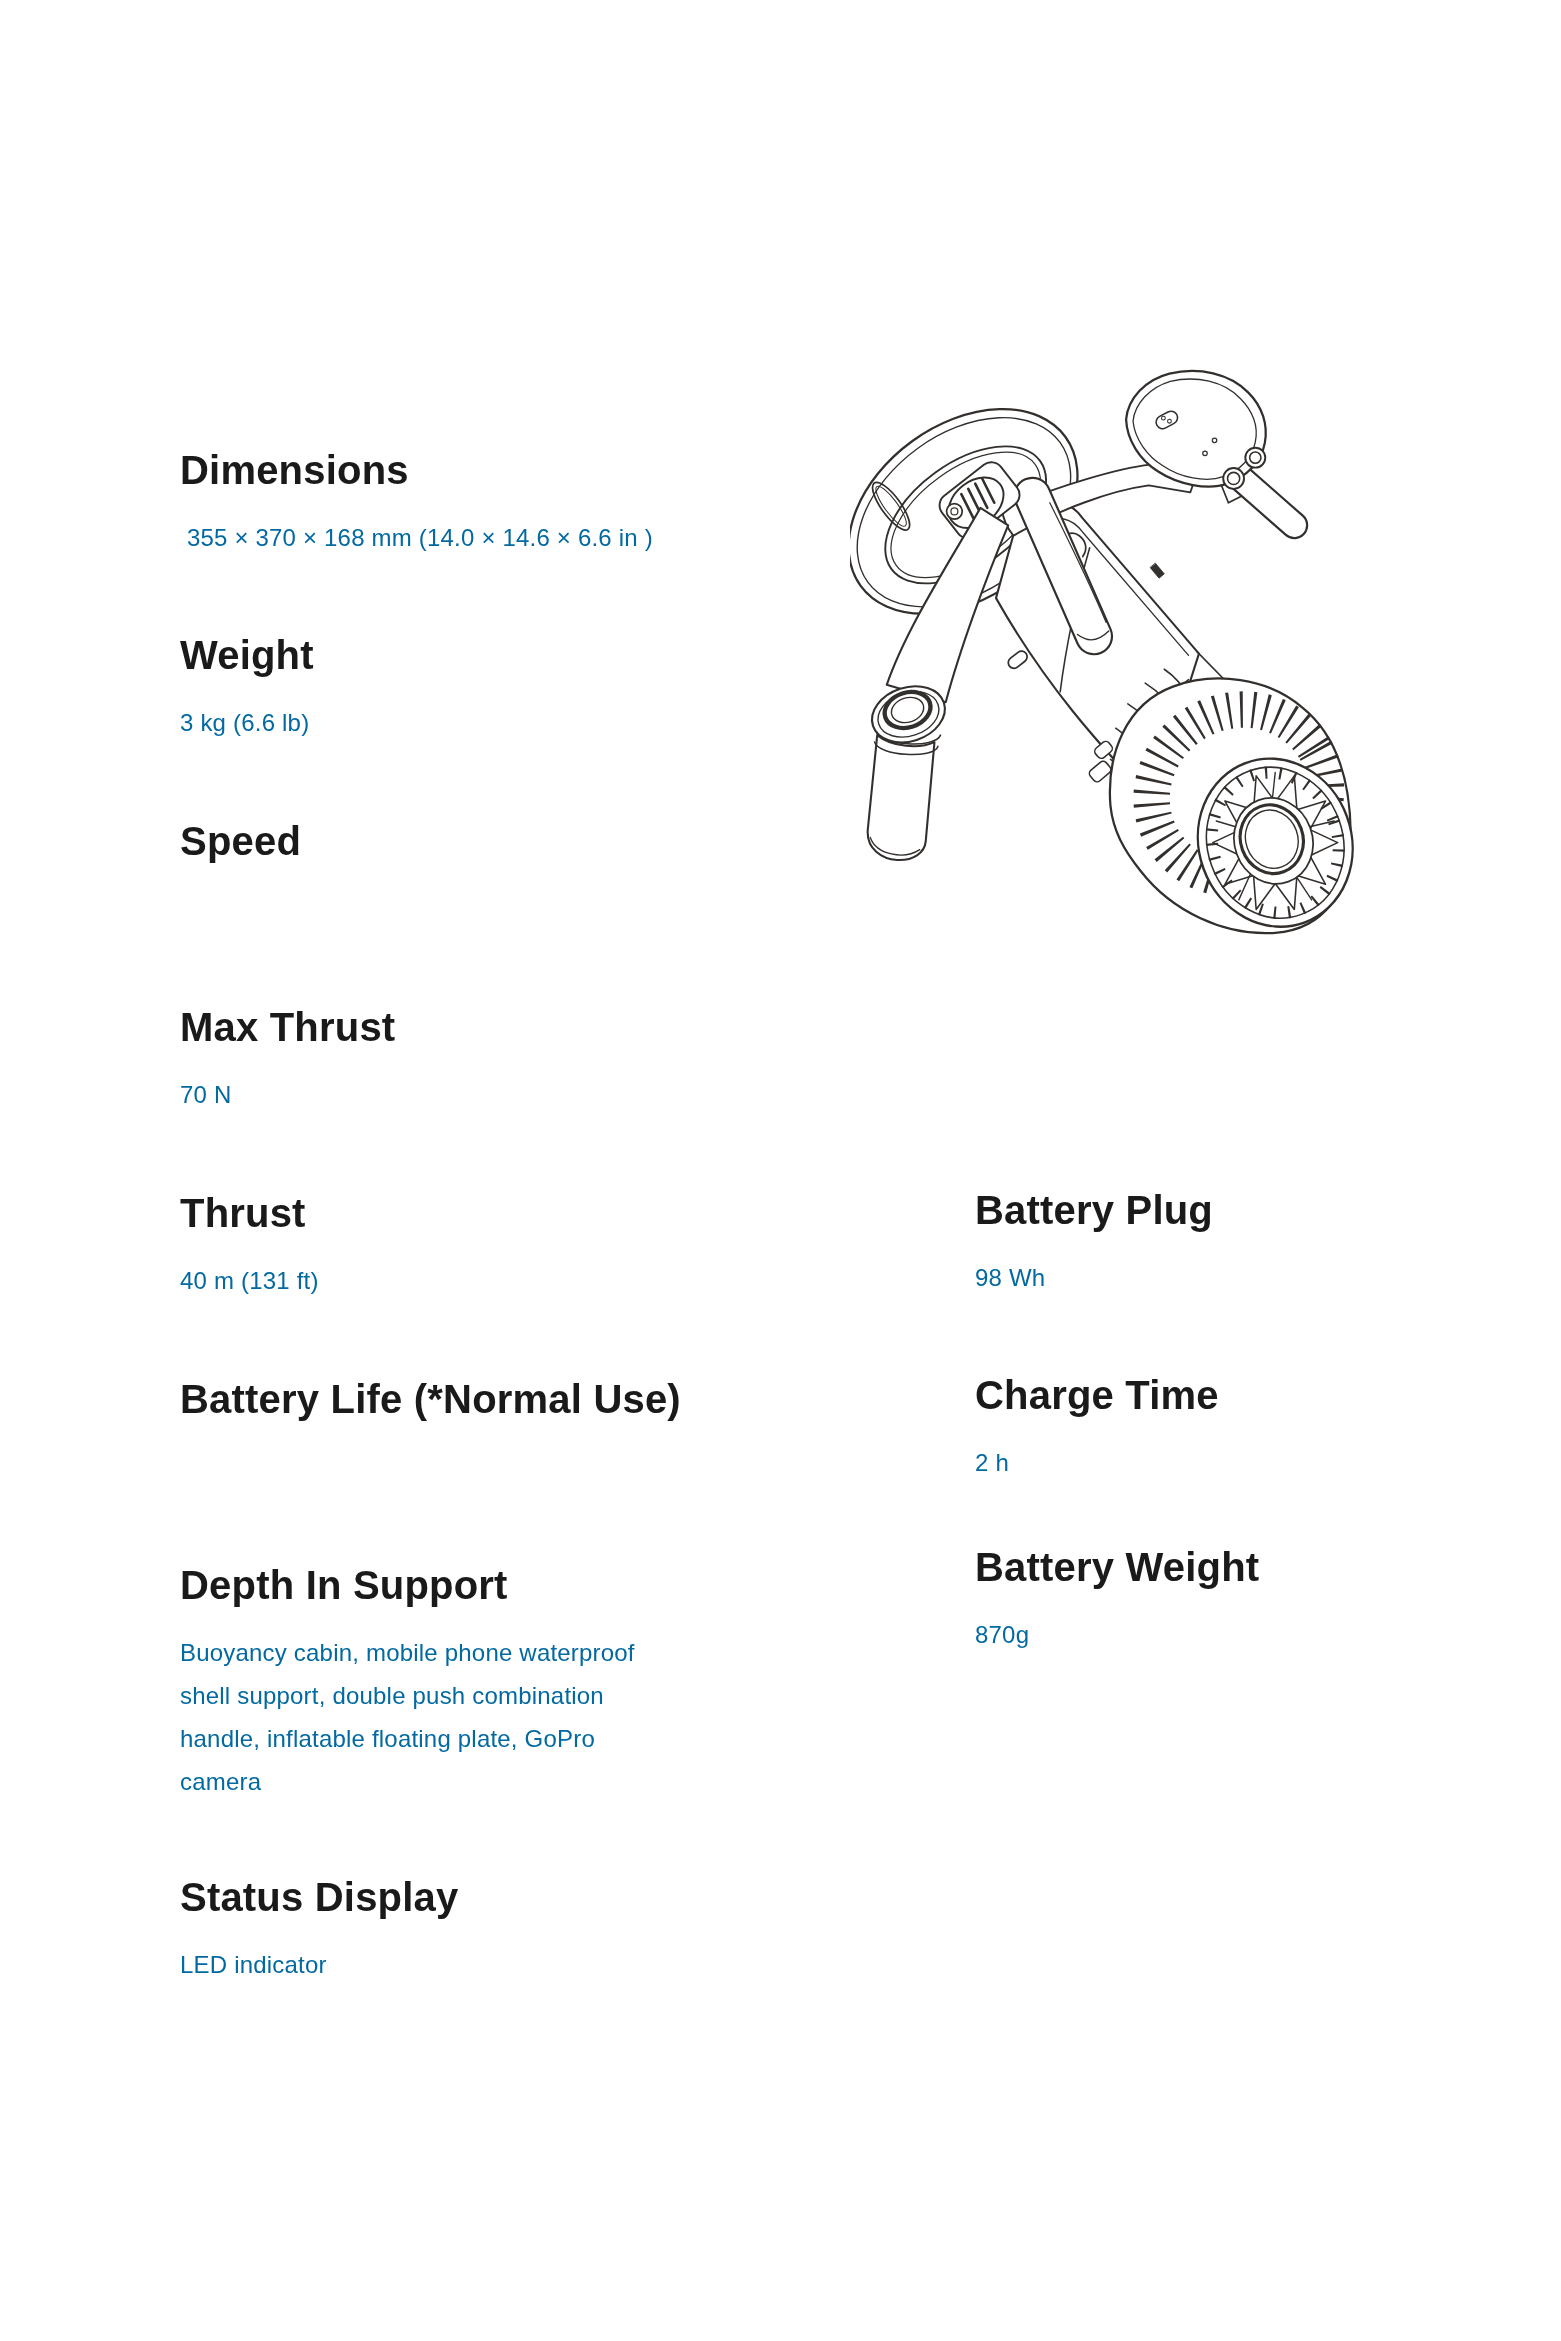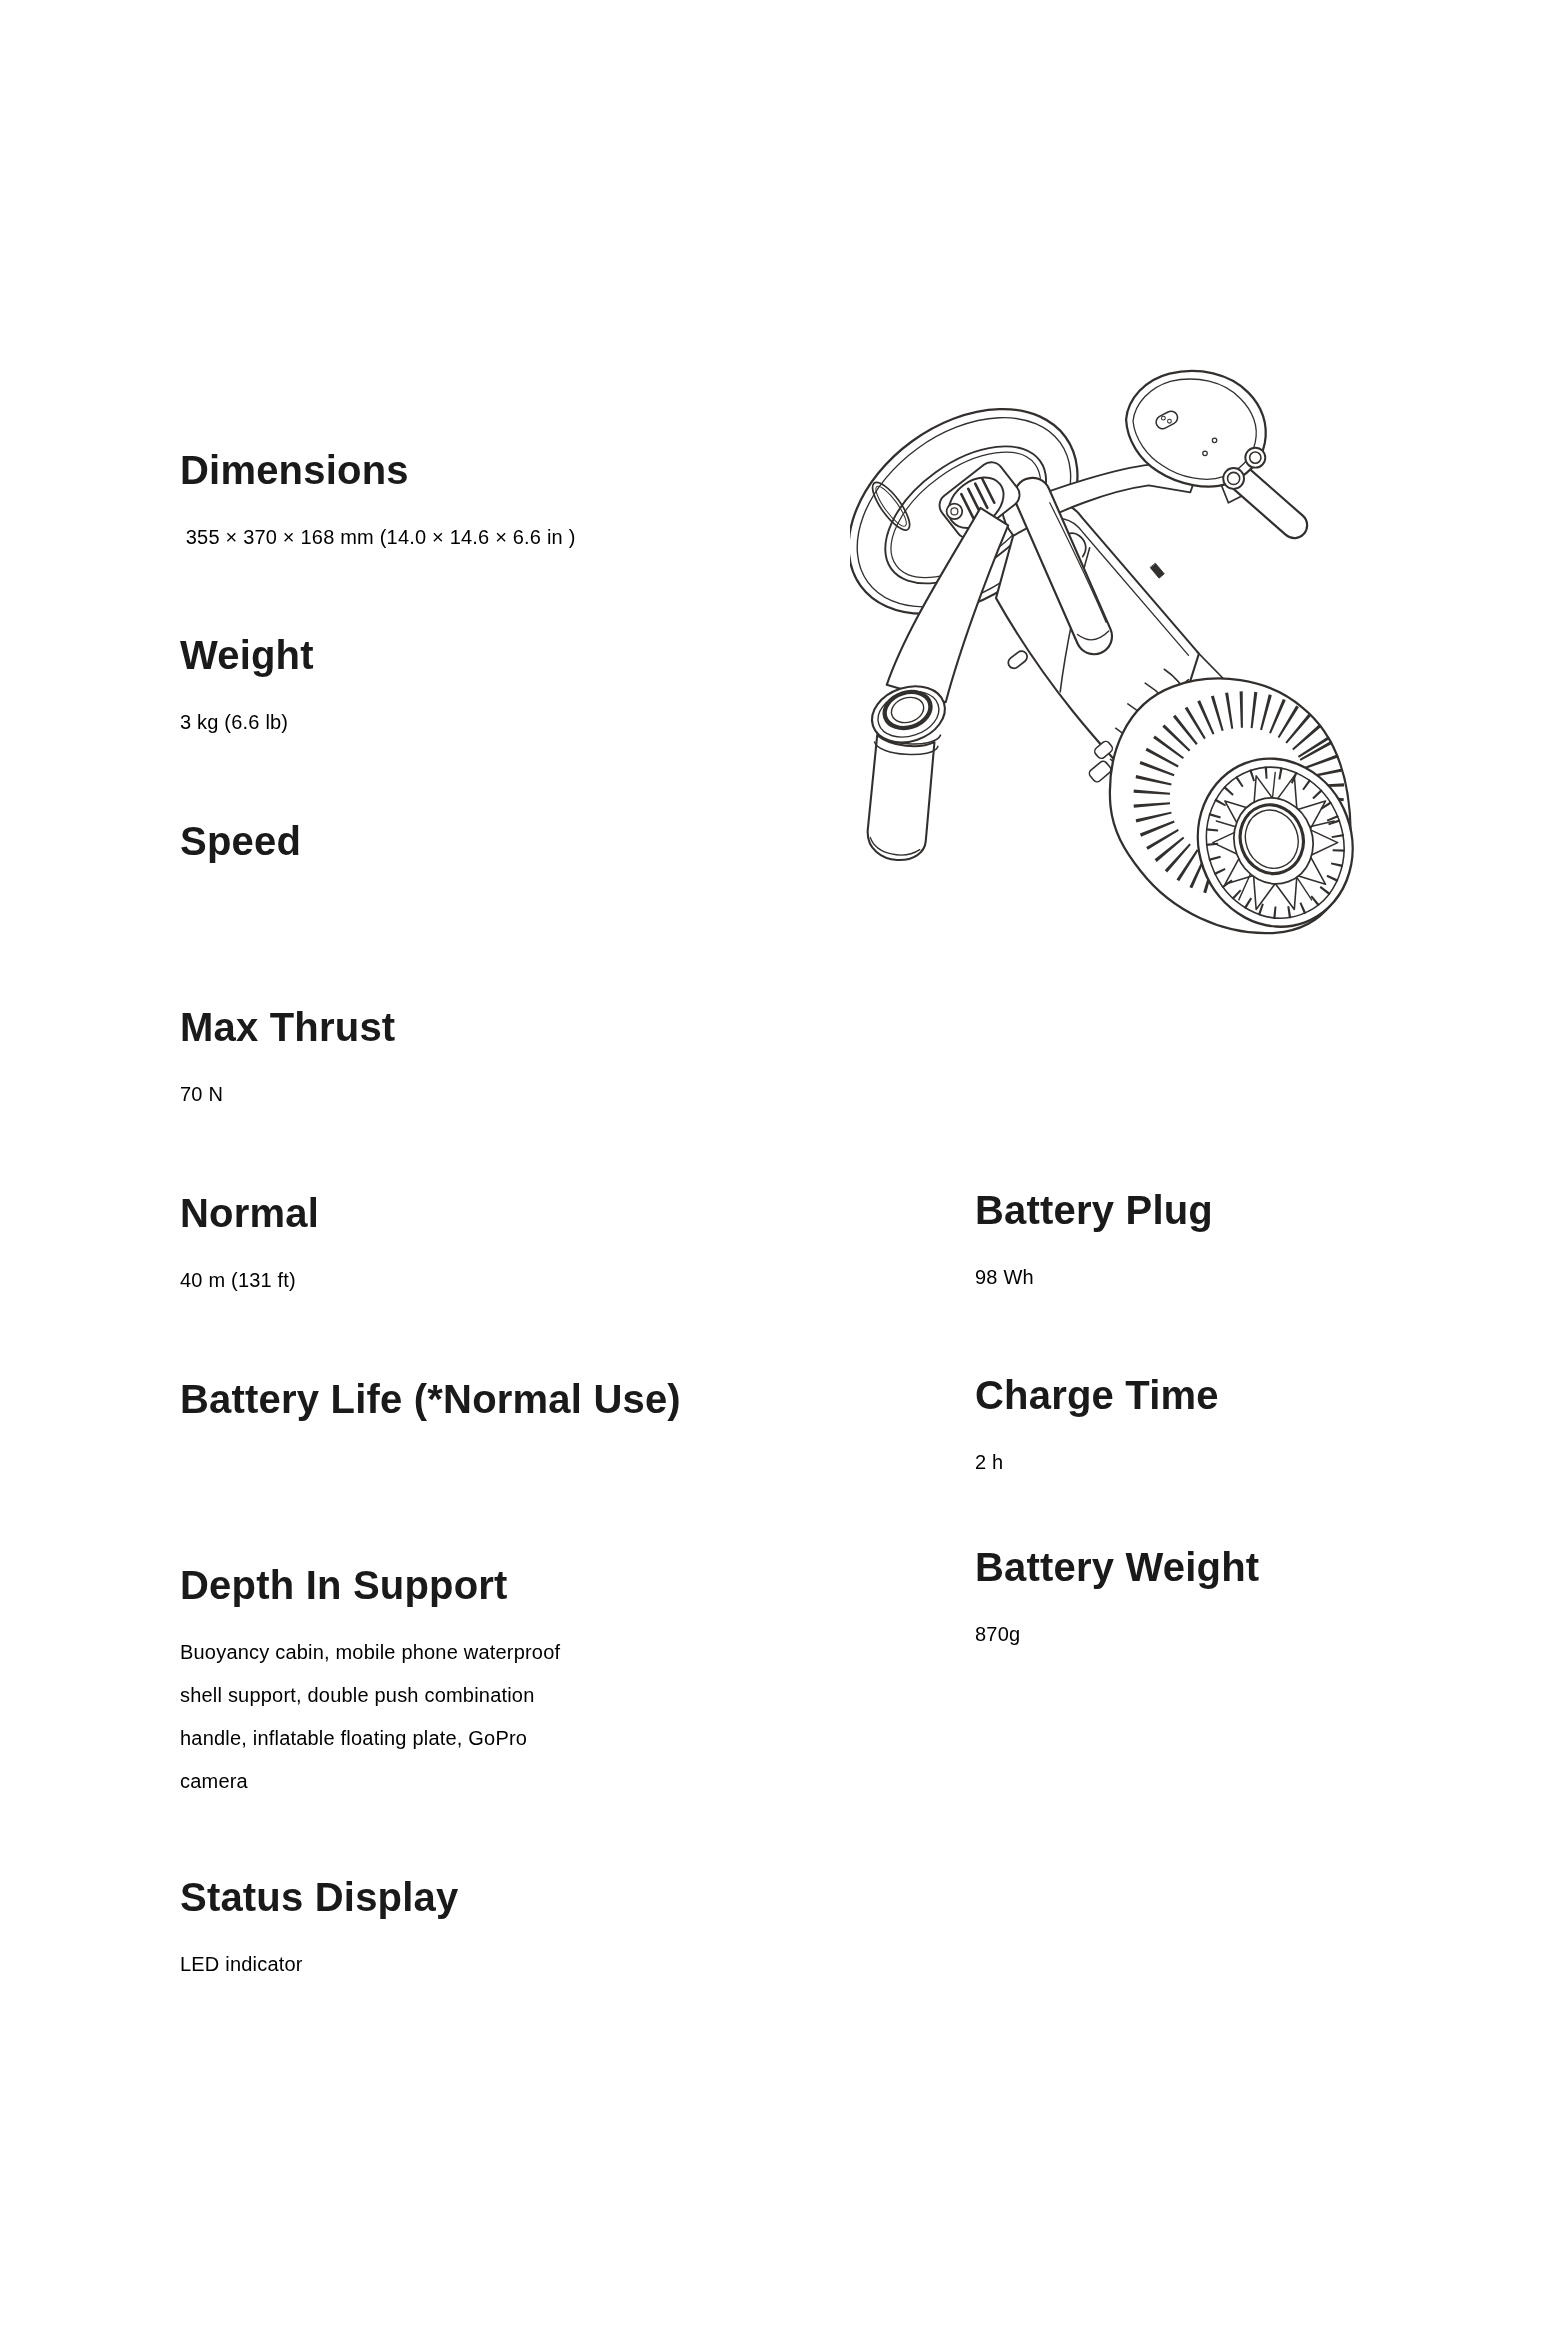--- a/index.html
+++ b/index.html
@@ -7,22 +7,22 @@
     width:1562px;height:2342px;position:relative;overflow:hidden;
     background:#ffffff;
     font-family:"Liberation Sans","DejaVu Sans",sans-serif;
   }
   .spec{position:absolute;margin-top:16px;}
   .spec h3{
     margin:0;font-size:40px;line-height:49px;font-weight:700;
     color:#1a1a1a;letter-spacing:0.2px;
   }
   .spec p{
-    margin:21px 0 0 0;font-size:20px;line-height:43px;font-weight:400;
-    color:#000000;white-space:pre-wrap;letter-spacing:0.2px;
+    margin:21px 0 0 0;font-size:24px;line-height:43px;font-weight:400;
+    color:#0369a1;white-space:pre-wrap;letter-spacing:0.2px;
   }
   .col-left{left:180px;}
   .col-right{left:975px;}
   #illustration{position:absolute;left:850px;top:364px;width:573px;height:607px;}
   svg *{vector-effect:none;}
 </style>
 </head>
 <body>
 
 <section class="spec col-left" style="top:430px">
@@ -34,21 +34,21 @@
   <p>3 kg (6.6 lb)</p>
 </section>
 <section class="spec col-left" style="top:801px">
   <h3>Speed</h3>
 </section>
 <section class="spec col-left" style="top:987px">
   <h3>Max Thrust</h3>
   <p>70 N</p>
 </section>
 <section class="spec col-left" style="top:1173px">
-  <h3>Normal</h3>
+  <h3>Thrust</h3>
   <p>40 m (131 ft)</p>
 </section>
 <section class="spec col-left" style="top:1359px">
   <h3>Battery Life (*Normal Use)</h3>
 </section>
 <section class="spec col-left" style="top:1545px">
   <h3>Depth In Support</h3>
   <p>Buoyancy cabin, mobile phone waterproof
 shell support, double push combination
 handle, inflatable floating plate, GoPro

